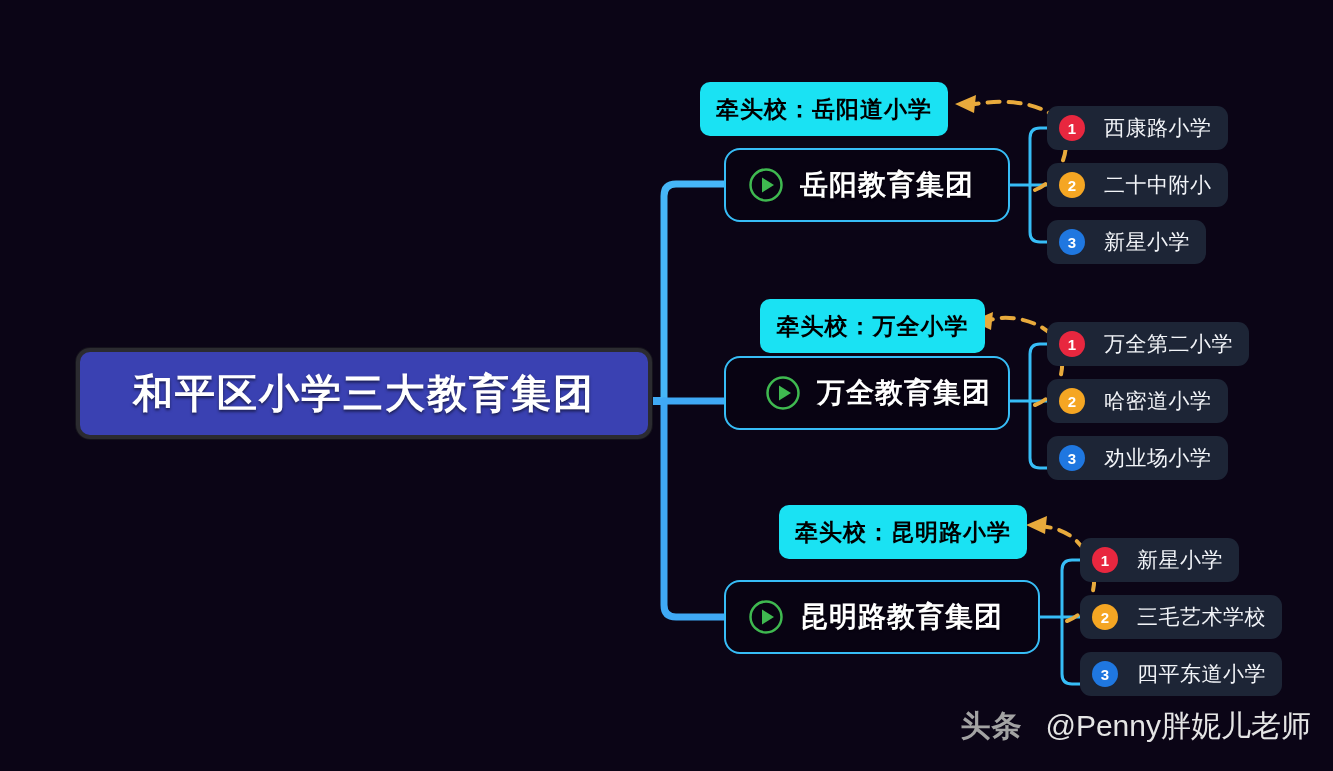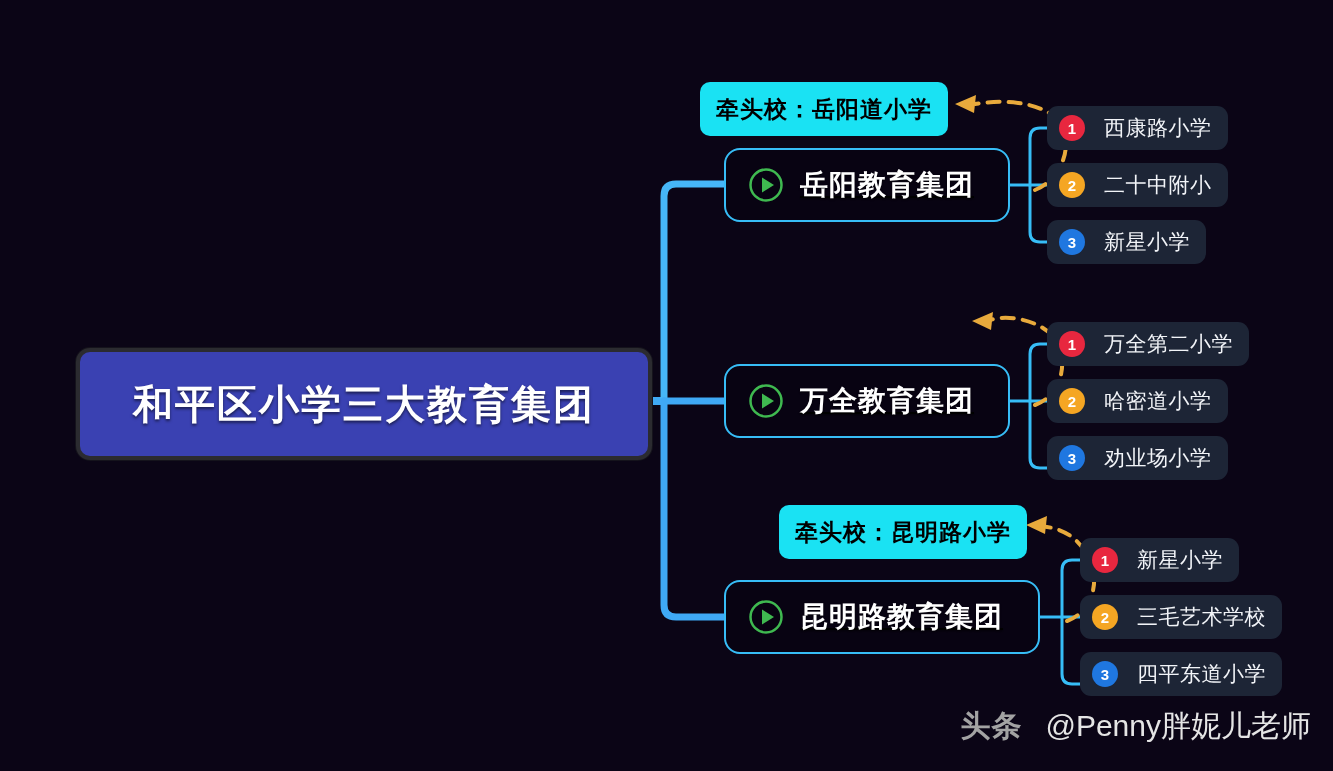--- a/index.html
+++ b/index.html
@@ -31,21 +31,21 @@
     height: 771px;
     pointer-events: none;
     z-index: 1;
   }
   
   .root-node {
     position: absolute;
     left: 76px;
     top: 348px;
     width: 576px;
-    height: 112px;
+    height: 91px;
     box-sizing: border-box;
     background: #3a41b2;
     border: 4px solid #2b2b30;
     border-radius: 14px;
     display: flex;
     align-items: center;
     justify-content: center;
     z-index: 3;
     box-shadow: 0 0 0 1px #15131c;
   }
@@ -60,21 +60,20 @@
   
   .group-node {
     position: absolute;
     box-sizing: border-box;
     background: #080312;
     border: 2.5px solid #37bdf6;
     border-radius: 16px;
     display: flex;
     align-items: center;
     z-index: 3;
-    text-decoration: underline;
   }
   .play-icon {
     width: 36px;
     height: 36px;
     margin-left: 22px;
     flex: 0 0 auto;
   }
   .group-label {
     color: #ffffff;
     font-size: 28px;
@@ -220,22 +219,25 @@
   </div>
   <div class="leaf-node" style="left:1047px; top:163px;">
     <span class="leaf-badge" style="background:#f5a623;">2</span>
     <span class="leaf-label">二十中附小</span>
   </div>
   <div class="leaf-node" style="left:1047px; top:220px;">
     <span class="leaf-badge" style="background:#1f77e0;">3</span>
     <span class="leaf-label">新星小学</span>
   </div>
 
-
-  <div class="group-node" style="left:724px; top:364px; width:286px; height:74px;">
+  <div class="lead-tag" style="left:760px; top:299px; width:225px; height:54px;">
+    <span class="lead-tag-text">牵头校：万全小学</span>
+  </div>
+
+  <div class="group-node" style="left:724px; top:356px; width:286px; height:74px;padding-left:17px;">
     <svg class="play-icon" viewBox="0 0 36 36">
       <circle cx="18" cy="18" r="15.5" fill="none" stroke="#3fb950" stroke-width="2.5"></circle>
       <polygon points="14,10.5 26,18 14,25.5" fill="#3fb950"></polygon>
     </svg>
     <span class="group-label">万全教育集团</span>
   </div>
 
   <div class="leaf-node" style="left:1047px; top:322px;">
     <span class="leaf-badge" style="background:#e8273f;">1</span>
     <span class="leaf-label">万全第二小学</span>

